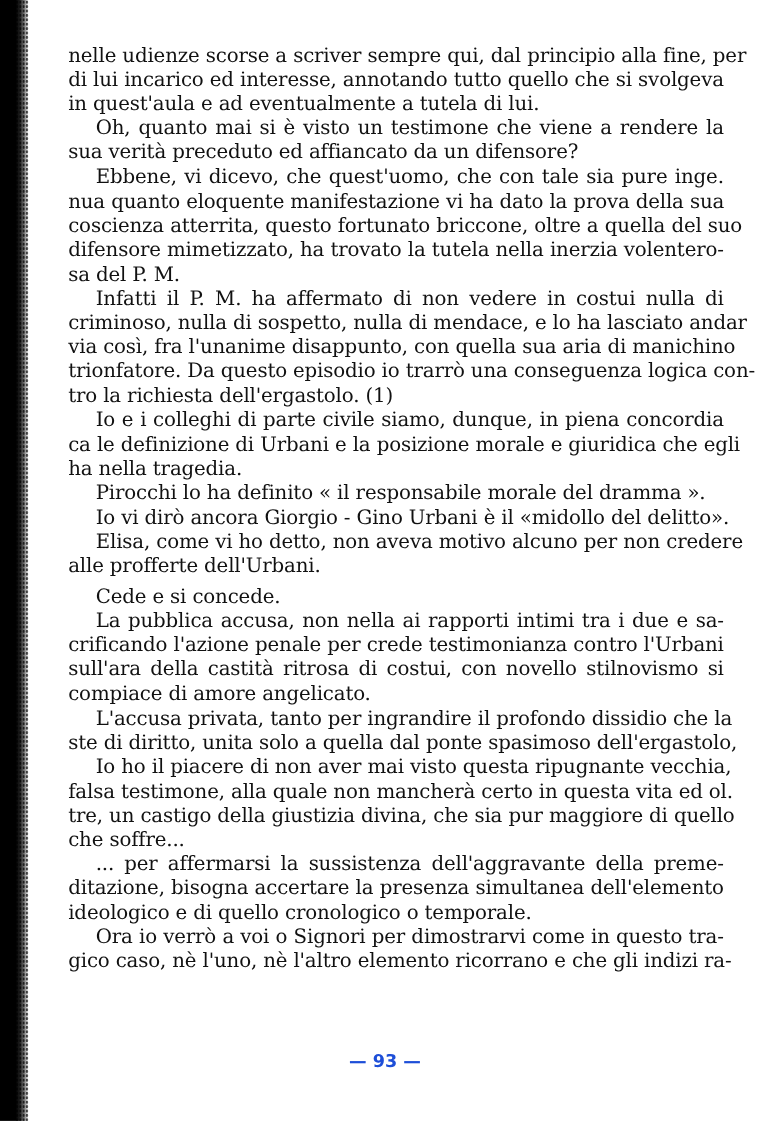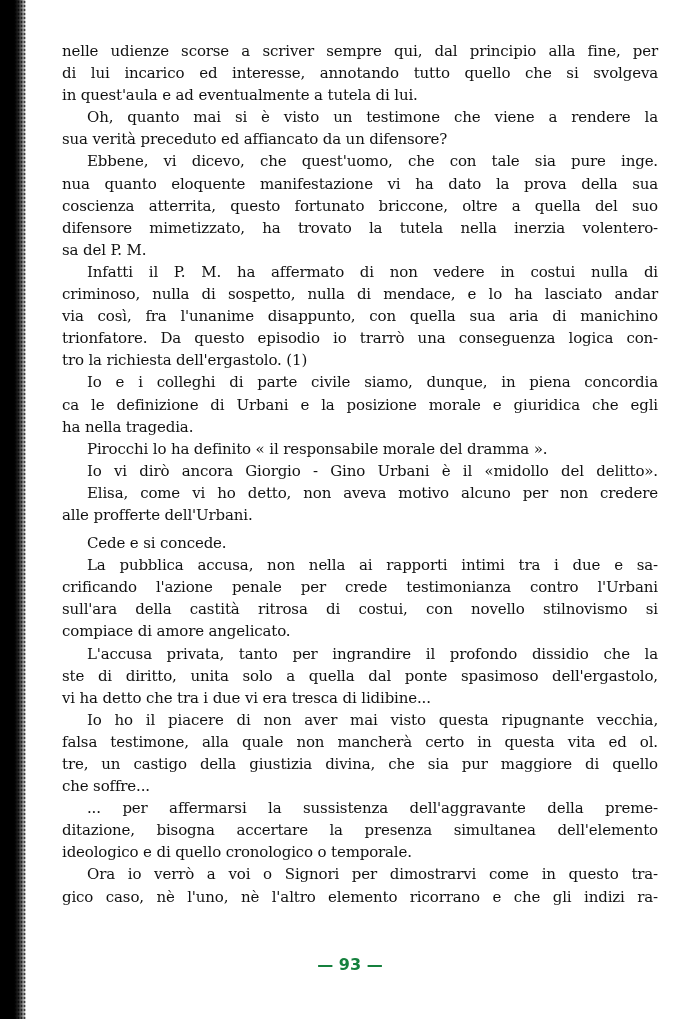--- a/index.html
+++ b/index.html
@@ -30,21 +30,21 @@
     background-image: radial-gradient(#000 0.8px, transparent 1.2px);
     background-size: 3px 4px;
     opacity: 0.7;
   }
   .page {
     position: absolute;
     left: 62px;
     top: 40px;
     width: 596px;
     font-family: "DejaVu Serif", "Liberation Serif", serif;
-    font-size: 15px;
+    font-size: 18px;
     line-height: 22.1px;
     color: #111;
     text-align: justify;
     letter-spacing: -0.15px;
   }
   .line {
     display: block;
     height: 22.1px;
     white-space: nowrap;
     text-align-last: justify;
@@ -60,21 +60,21 @@
   }
   .page-number {
     position: absolute;
     left: 0;
     width: 700px;
     top: 955px;
     text-align: center;
     font-family: "DejaVu Sans", "Liberation Sans", sans-serif;
     font-weight: bold;
     font-size: 16px;
-    color: #15803d;
+    color: #1d4ed8;
   }
 </style>
 </head>
 <body>
 
 <div class="binding-shadow"></div>
 <div class="binding-speckle"></div>
 
 <div class="page" id="page-body">
     <span class="line">nelle udienze scorse a scriver sempre qui, dal principio alla fine, per</span>
@@ -100,21 +100,20 @@
     <span class="line indent">Elisa, come vi ho detto, non aveva motivo alcuno per non credere</span>
     <span class="line last">alle profferte dell'Urbani.</span>
     <div class="gap"></div>
     <span class="line indent last">Cede e si concede.</span>
     <span class="line indent">La pubblica accusa, non nella ai rapporti intimi tra i due e sa-</span>
     <span class="line">crificando l'azione penale per crede testimonianza contro l'Urbani</span>
     <span class="line">sull'ara della castità ritrosa di costui, con novello stilnovismo si</span>
     <span class="line last">compiace di amore angelicato.</span>
     <span class="line indent">L'accusa privata, tanto per ingrandire il profondo dissidio che la</span>
     <span class="line">ste di diritto, unita solo a quella dal ponte spasimoso dell'ergastolo,</span>
-    <span class="line last">vi ha detto che tra i due vi era tresca di lidibine...</span>
     <span class="line indent">Io ho il piacere di non aver mai visto questa ripugnante vecchia,</span>
     <span class="line">falsa testimone, alla quale non mancherà certo in questa vita ed ol.</span>
     <span class="line">tre, un castigo della giustizia divina, che sia pur maggiore di quello</span>
     <span class="line last">che soffre...</span>
     <span class="line indent">... per affermarsi la sussistenza  dell'aggravante  della  preme-</span>
     <span class="line">ditazione, bisogna accertare la presenza  simultanea  dell'elemento</span>
     <span class="line last">ideologico e di quello cronologico o temporale.</span>
     <span class="line indent">Ora io verrò a voi o Signori per dimostrarvi come in questo tra-</span>
     <span class="line">gico caso, nè l'uno, nè l'altro elemento ricorrano e che gli indizi ra-</span>
   </div>

